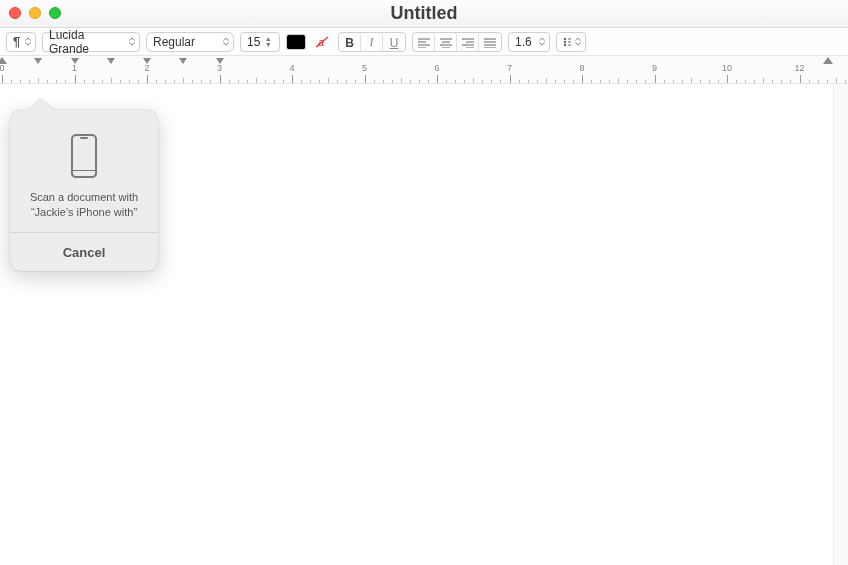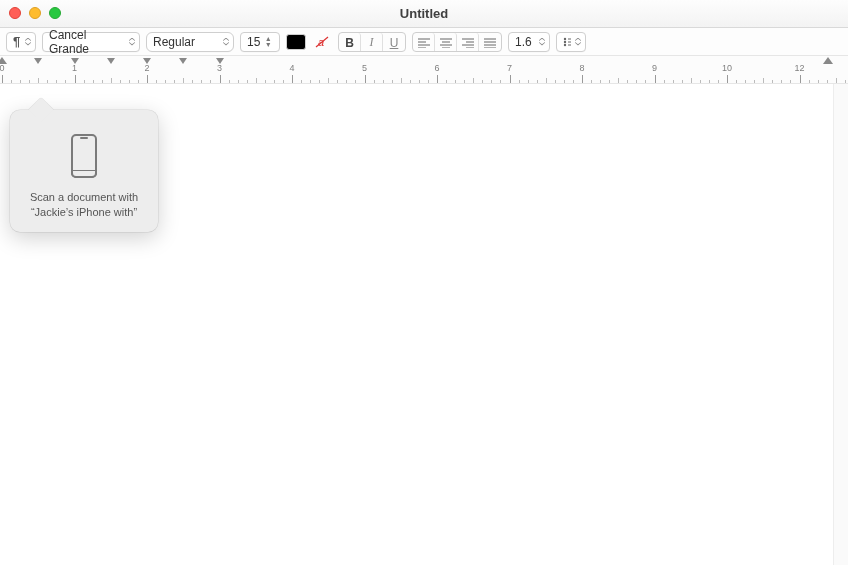--- a/index.html
+++ b/index.html
@@ -3,21 +3,21 @@
   <meta charset="utf-8">
   <style>
     * { box-sizing: border-box; margin: 0; padding: 0; font-family: -apple-system, BlinkMacSystemFont, "Helvetica Neue", sans-serif; }
     body { width: 848px; height: 565px; background: #fff; overflow: hidden; position: relative; }
     .titlebar { height: 28px; background: linear-gradient(#fdfdfd,#f3f3f3); border-bottom: 1px solid #d9d9d9; display: flex; align-items: center; position: relative; }
     .traffic { position: absolute; left: 9px; top: 7px; display: flex; gap: 8px; }
     .tl { width: 12px; height: 12px; border-radius: 50%; }
     .tl.r { background:#ff5f57; border:0.5px solid #e24238;}
     .tl.y { background:#febc2e; border:0.5px solid #dfa023;}
     .tl.g { background:#28c840; border:0.5px solid #26a934;}
-    .title { width:100%; text-align:center; font-size:13px; font-weight:600; color:#404040;}
+    .title { width:100%; text-align:center; font-size:18px; font-weight:600; color:#404040;}
     .toolbar { height:28px; background:#fdfdfd; border-bottom:1px solid #e6e6e6; display:flex; align-items:center; padding:0 6px; gap:6px; font-size:12px; color:#333;}
     .ctl { height:20px; background:#fff; border:1px solid #cfcfcf; border-radius:4px; display:flex; align-items:center; padding:0 6px; gap:4px; box-shadow: 0 0.5px 0 rgba(0,0,0,0.03); }
     .ctl.sel { padding-right:14px; position:relative;}
     .ctl.sel::after { content:""; position:absolute; right:4px; top:5px; width:6px; height:8px; background: linear-gradient(#888,#888); -webkit-mask: path("M0 3 L3 0 L6 3 M0 5 L3 8 L6 5"); clip-path: polygon(0 35%, 50% 0, 100% 35%, 100% 45%, 50% 15%, 0 45%, 0 55%, 50% 85%, 100% 55%, 100% 65%, 50% 100%, 0 65%); }
     .swatch{ width:20px; height:16px; background:#000; border:1px solid #cfcfcf; border-radius:3px;}
     .iconbtn{ width:20px; height:20px; display:flex; align-items:center; justify-content:center; color:#666; border-radius:3px;}
     .seg{ display:flex; border:1px solid #cfcfcf; border-radius:4px; overflow:hidden; height:20px;}
     .seg .iconbtn{ width:22px; border-right:1px solid #e0e0e0;}
     .seg .iconbtn:last-child{border-right:none;}
     .ruler { height:28px; background:#fcfcfc; border-bottom:1px solid #e6e6e6; position:relative; font-size:9px; color:#808080; overflow:hidden;}
@@ -57,21 +57,21 @@
     <div class="tl g"></div>
   </div>
   <div class="title">Untitled</div>
 </div>
 
 <div class="toolbar">
   <div class="ctl sel" style="width:30px;">
     <span class="para-icon">¶</span>
   </div>
   <div class="ctl sel" style="width:98px;">
-    <span>Cancel Grande</span>
+    <span>Lucida Grande</span>
   </div>
   <div class="ctl sel" style="width:88px;border-radius:6px;">
     <span>Regular</span>
   </div>
   <div class="ctl" style="width:40px;padding-right:2px;">
     <span>15</span>
     <span class="chev">
         <span>▴</span>
         <span>▾</span>
       </span>
@@ -260,13 +260,16 @@
 
 <div class="doc"></div>
 <div class="scrollbar"></div>
 
 <div class="popover">
   <div class="phone"></div>
   <div class="pop-text">
     <div>Scan a document with</div>
     <div>“Jackie’s iPhone with”</div>
   </div>
+  <div class="pop-footer">
+    <span class="cancel">Cancel</span>
+  </div>
 </div>
 
 </body></html>

